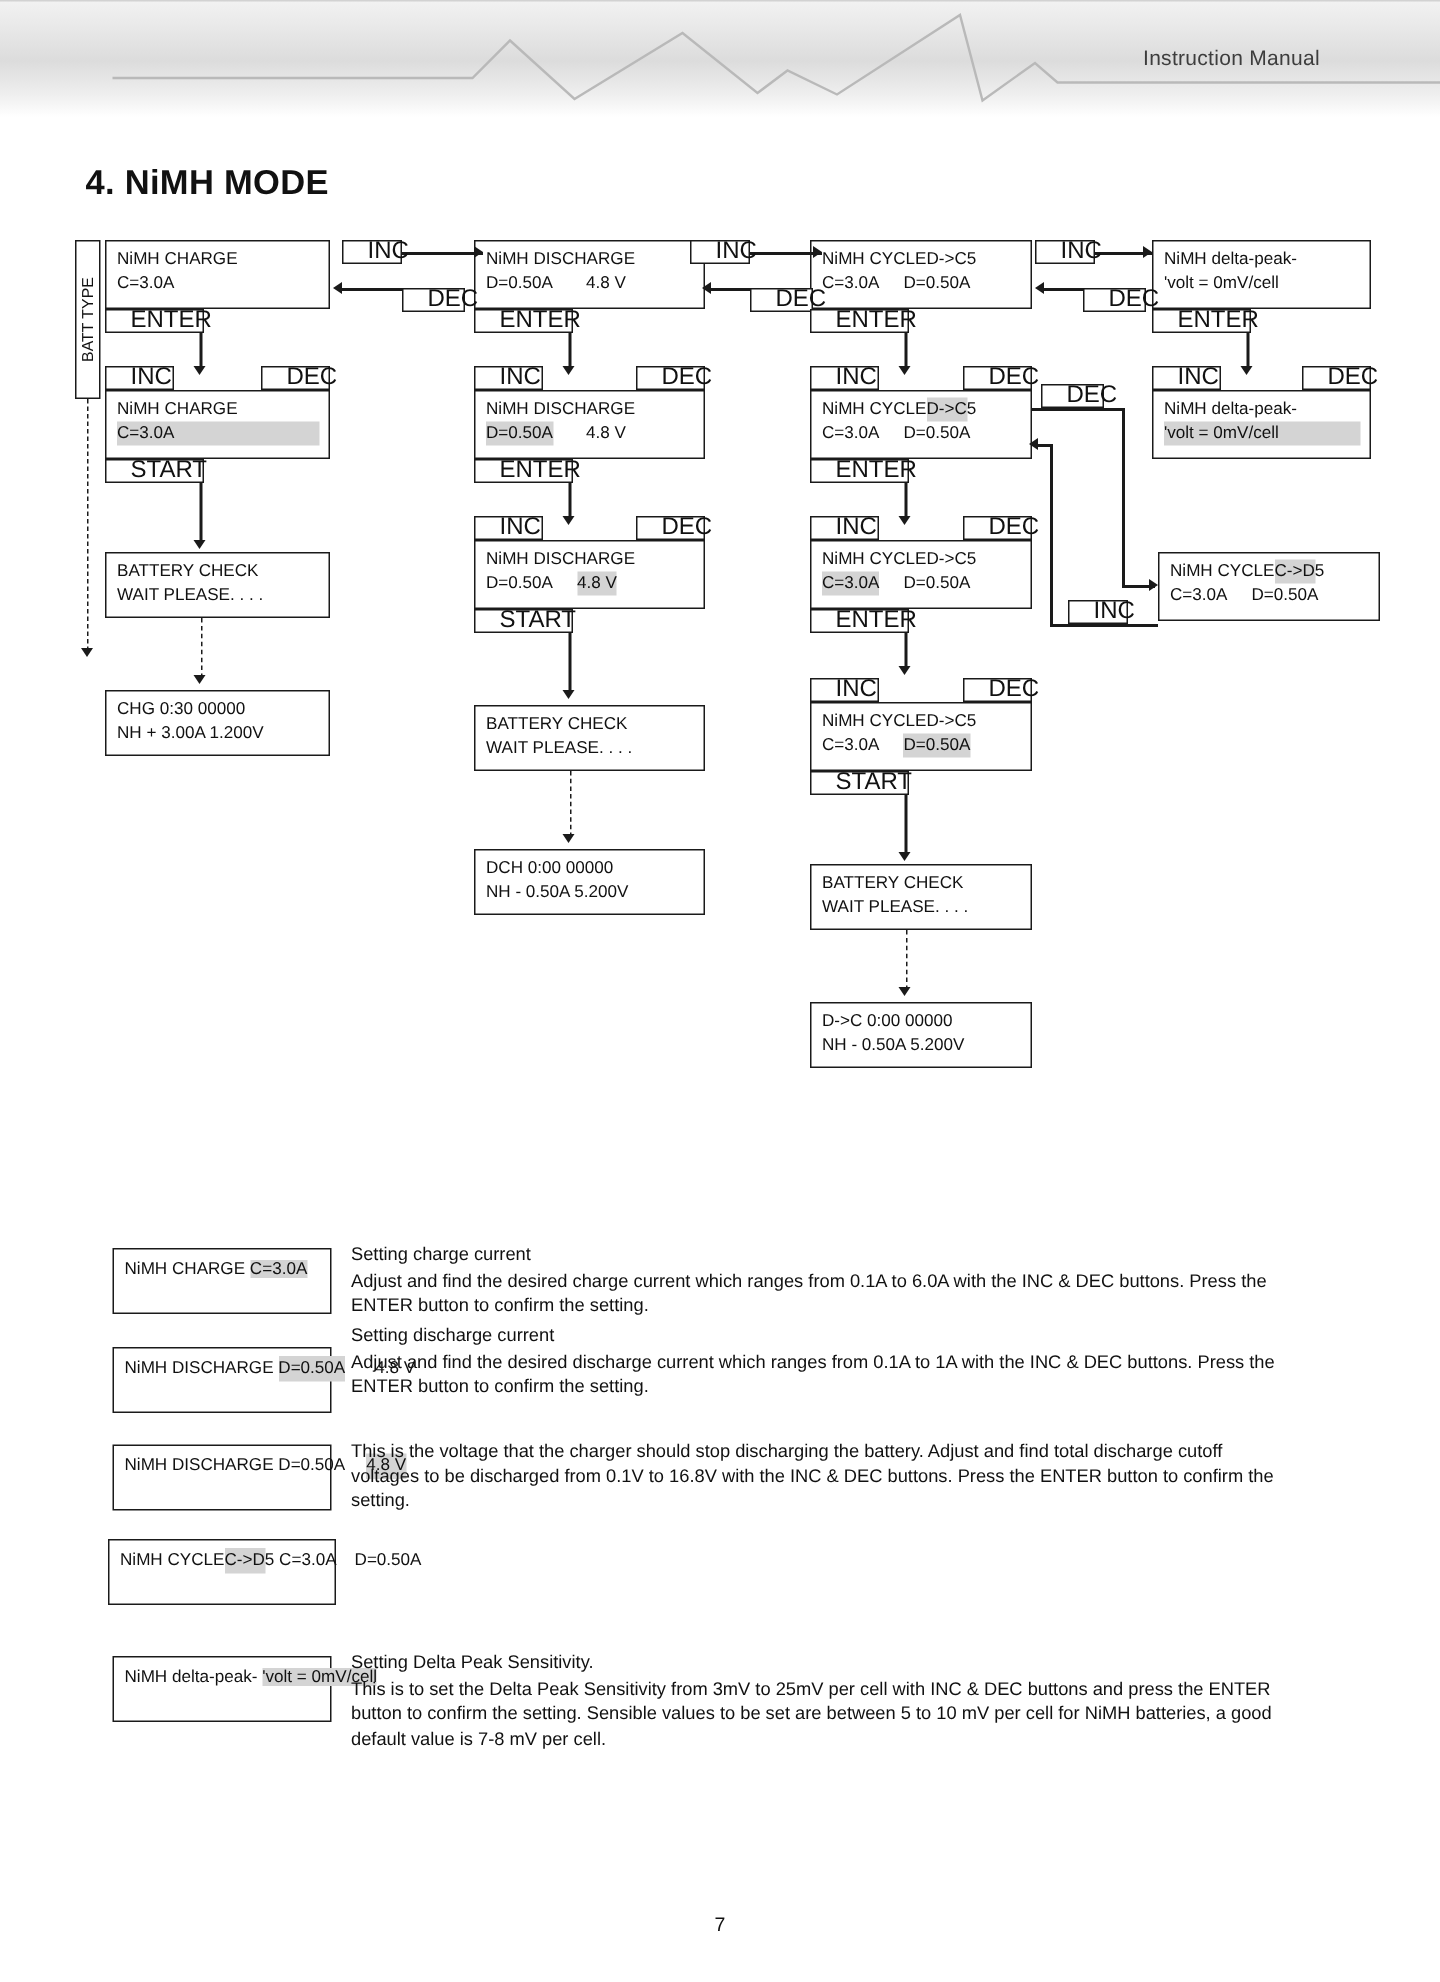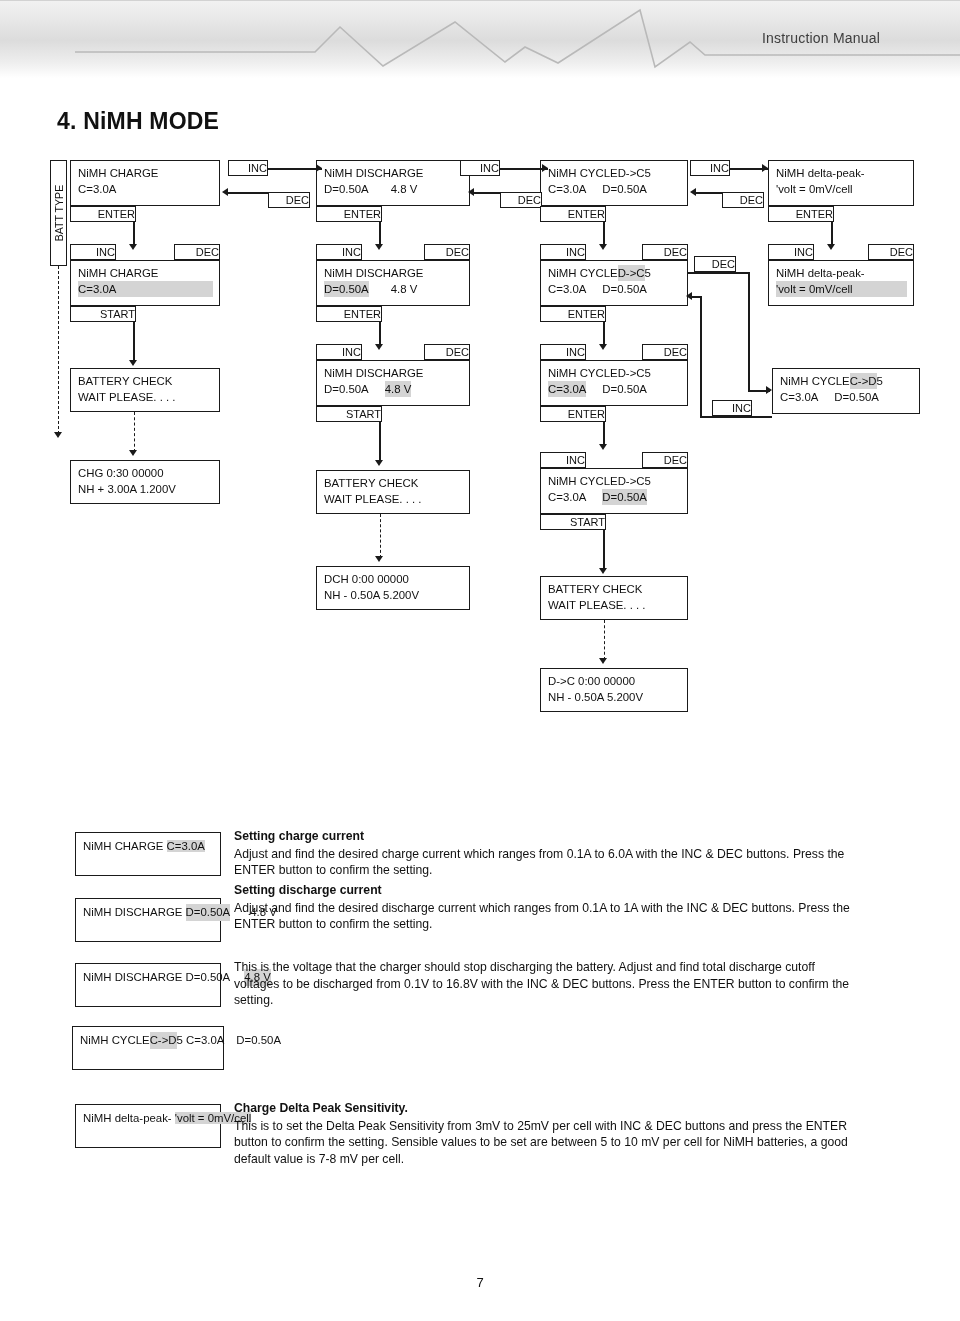--- a/index.html
+++ b/index.html
@@ -31,21 +31,21 @@
   .lcd{
     position:absolute;box-sizing:border-box;border:1.6px solid #1a1a1a;background:#fff;
     font-size:11.4px;color:#111;line-height:1.42;padding:4px 6px 3px 7px;white-space:nowrap;
   }
   .lcd .l1,.lcd .l2{display:block;}
   .hl{background:#d4d4d4;}
   .sp{display:inline-block;}
 
   .btn{
     position:absolute;box-sizing:border-box;border:1.4px solid #1a1a1a;background:#fff;
-    font-size:11px;color:#111;text-align:right;line-height:14px;height:16px;z-index:5;
+    font-size:16px;color:#111;text-align:left;line-height:14px;height:16px;z-index:5;padding-left:16px;
   }
 
   .ln{position:absolute;background:#1a1a1a;z-index:1;}
   .lnh{height:1.5px;}
   .lnv{width:1.5px;}
   .dash-v{position:absolute;width:0;border-left:1.8px dashed #1a1a1a;z-index:1;}
   .arw{position:absolute;width:0;height:0;z-index:2;}
   .arw-d{border-left:4px solid transparent;border-right:4px solid transparent;border-top:6px solid #1a1a1a;}
   .arw-r{border-top:4px solid transparent;border-bottom:4px solid transparent;border-left:6px solid #1a1a1a;}
   .arw-l{border-top:4px solid transparent;border-bottom:4px solid transparent;border-right:6px solid #1a1a1a;}
@@ -60,21 +60,21 @@
     font-size:10.6px;white-space:nowrap;color:#111;
   }
 
   
   #legend{position:absolute;left:0;top:820px;width:960px;height:400px;}
   .leg-box{
     position:absolute;left:75px;box-sizing:border-box;border:1.6px solid #1a1a1a;background:#fff;
     width:146px;font-size:11.4px;color:#111;line-height:1.45;padding:5px 6px 4px 7px;white-space:nowrap;
   }
   .desc{position:absolute;left:234px;width:616px;font-size:12.2px;color:#111;line-height:1.37;}
-  .desc h4{margin:0 0 1px 0;font-size:12.2px;font-weight:bold;}
+  .desc h4{margin:0 0 1px 0;font-size:12.2px;font-weight:normal;}
   .desc p{margin:0;}
 
   #page-num{
     position:absolute;left:0;top:1275px;width:960px;text-align:center;
     font-size:13px;color:#111;
   }
 </style>
 </head>
 <body>
 
@@ -305,18 +305,18 @@
   <div class="leg-box" style="top:206px;height:44px;left:72px;width:152px;">
     <span class="l1"><span class="sp">NiMH CYCLE </span><span class="sp hl">C-&gt;D</span><span class="sp"> 5</span></span>
     <span class="l2"><span class="sp">C=3.0A</span><span class="sp" style="width:12px;"></span><span class="sp">D=0.50A</span></span>
   </div>
 
   <div class="leg-box" style="top:284px;height:44px;">
     <span class="l1">NiMH delta-peak-</span>
     <span class="l2 hl">'volt = 0mV/cell</span>
   </div>
   <div class="desc" style="top:280px;">
-    <h4>Charge Delta Peak Sensitivity.</h4>
+    <h4>Setting Delta Peak Sensitivity.</h4>
     <p>This is to set the Delta Peak Sensitivity from 3mV to 25mV per cell with INC &amp; DEC buttons and press the ENTER button to confirm the setting. Sensible values to be set are between 5 to 10 mV per cell for NiMH batteries, a good default value is 7-8 mV per cell.</p>
   </div>
 </div>
 
 <div id="page-num">7</div>
 
 </body></html>

